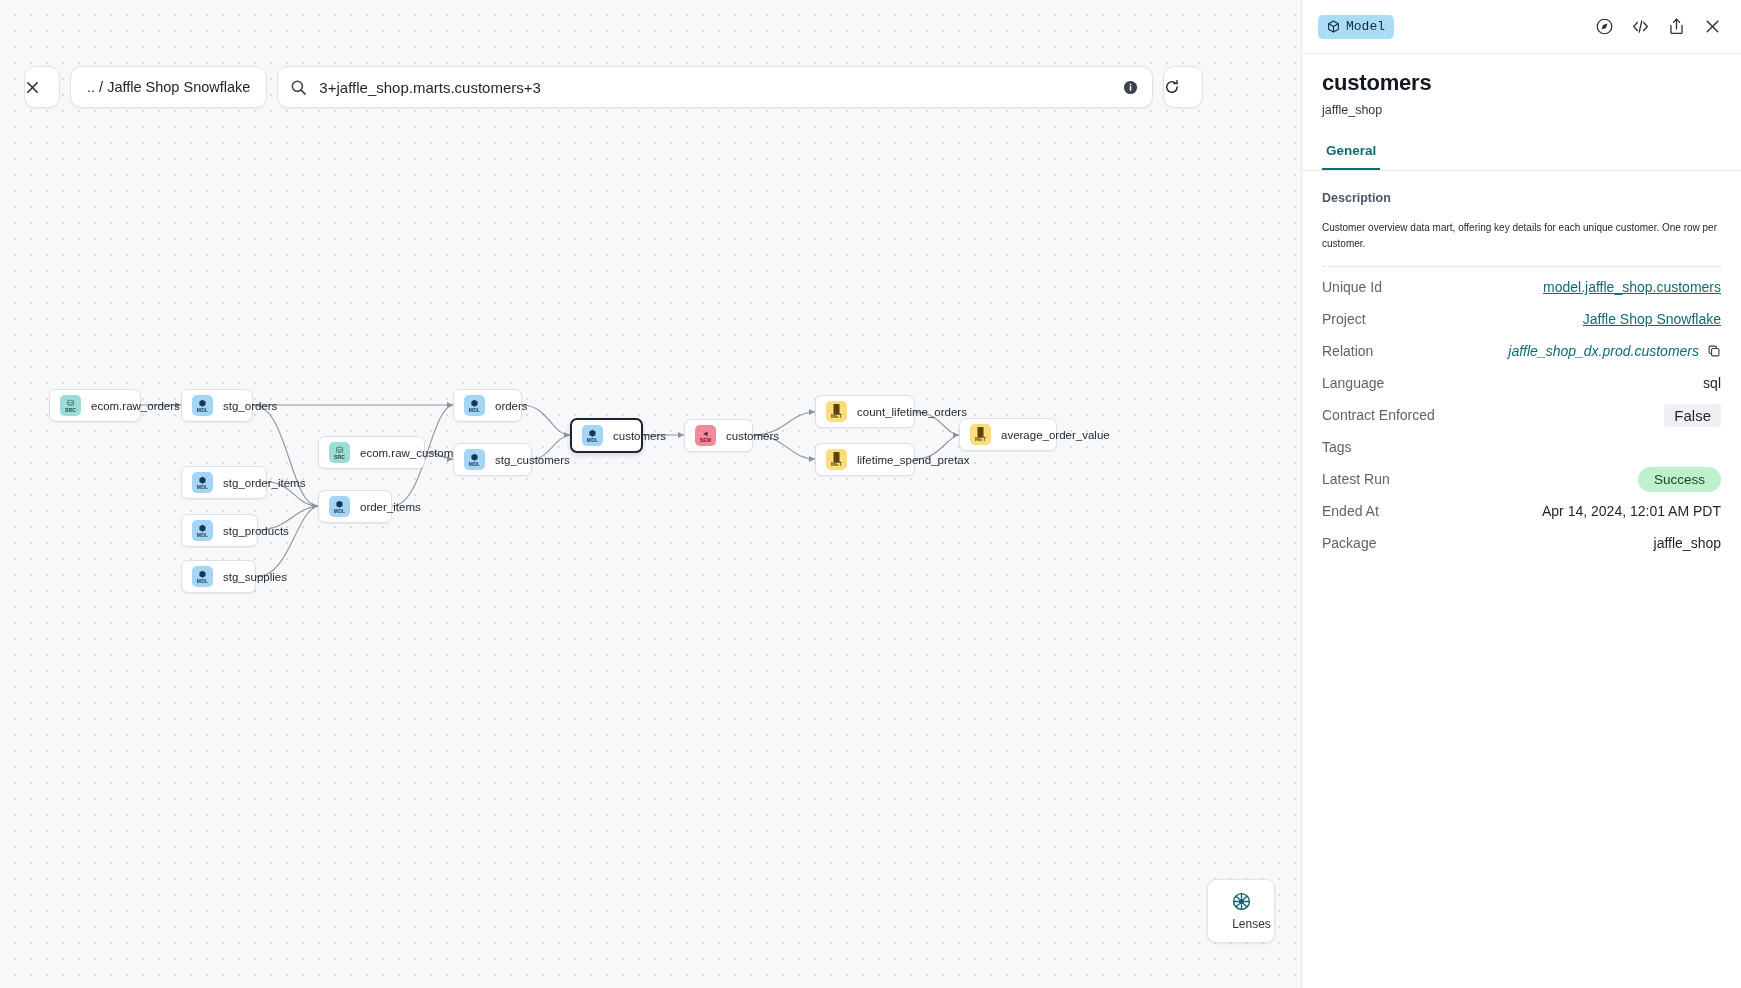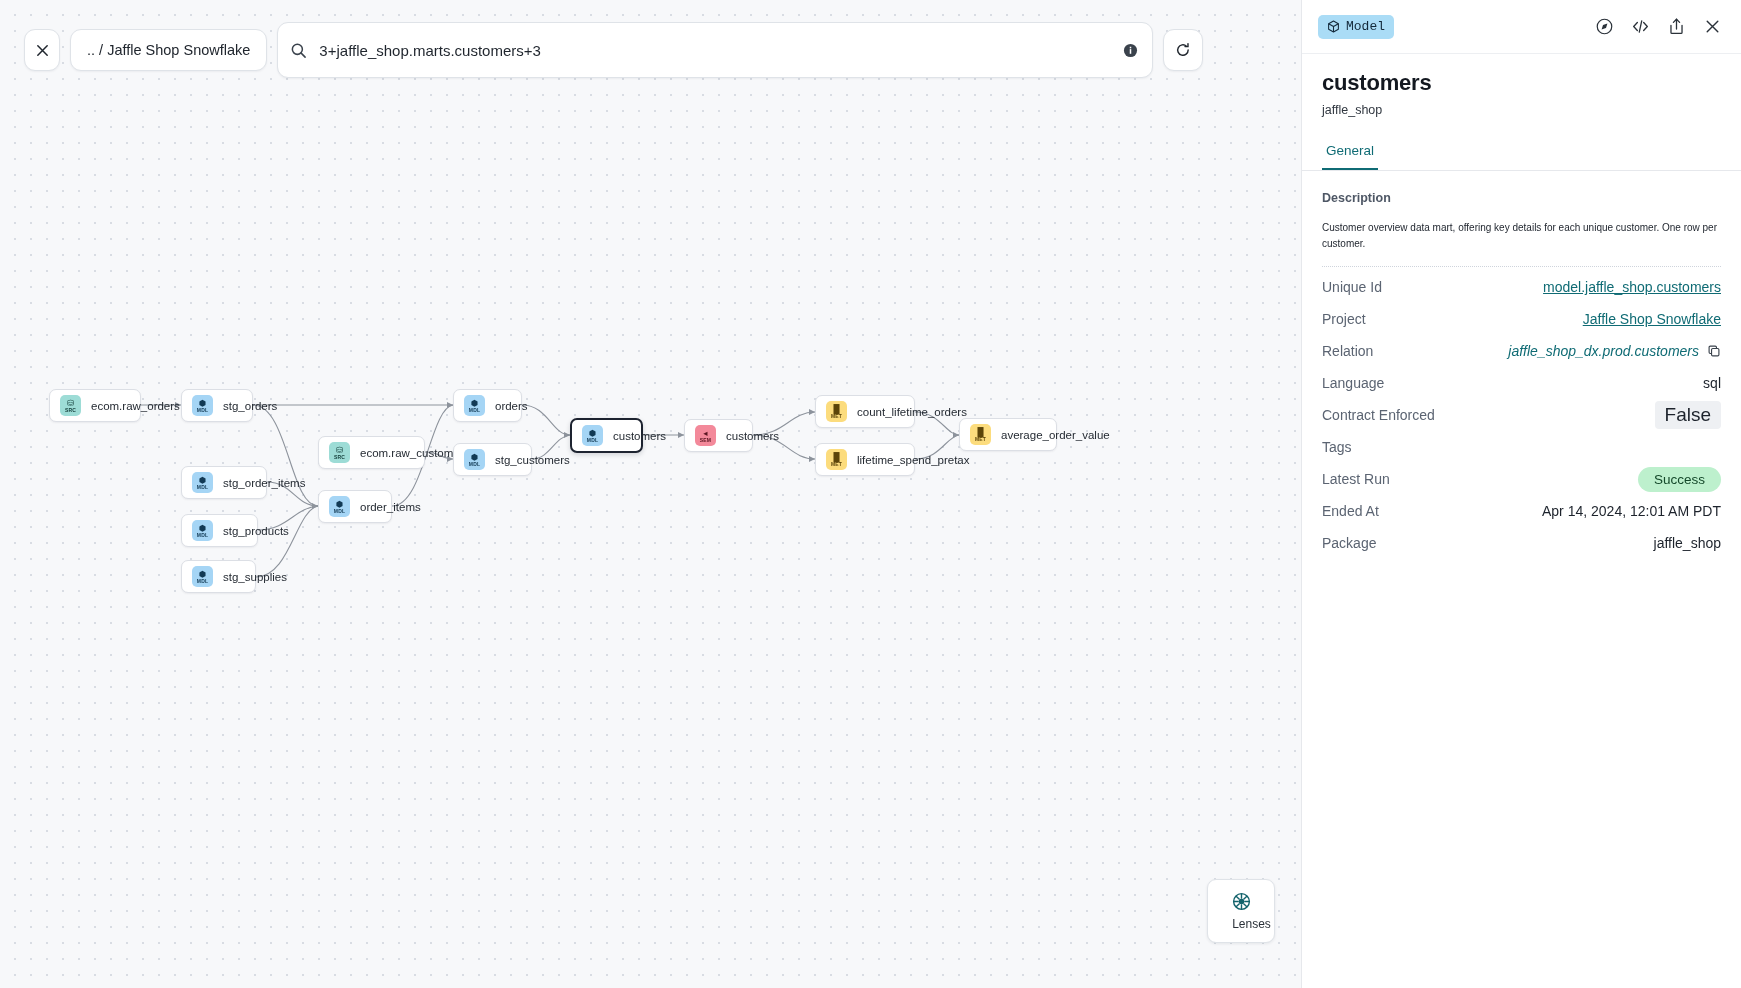--- a/index.html
+++ b/index.html
@@ -38,34 +38,35 @@
     gap: 10px;
     z-index: 30;
   }
   .tb-btn {
     height: 42px;
     background: #ffffff;
     border: 1px solid #dfe3e8;
     border-radius: 11px;
     display: flex;
     align-items: center;
-    justify-content: center;
+    justify-content: flex-start;
     box-shadow: 0 1px 2px rgba(16,24,40,.05);
     cursor: pointer;
+    margin-top: 44px;
   }
   .tb-close { width: 36px; }
   .tb-crumb {
     padding: 0 16px;
     font-size: 14.5px;
     color: #20262e;
     white-space: nowrap;
   }
   .tb-search {
     width: 876px;
-    height: 56px;
+    height: 42px;
     padding: 0 14px 0 12px;
     display: flex;
     align-items: center;
     gap: 12px;
   }
   .tb-search .q {
     font-size: 15px;
     color: #1f252d;
     flex: 1;
     white-space: nowrap;
@@ -176,21 +177,21 @@
 
   .tabs {
     margin-top: 26px;
     padding: 0 20px;
     border-bottom: 1px solid #e6e8ec;
     display: flex;
     gap: 18px;
   }
   .tab {
     font-size: 13.5px;
-    font-weight: 400;
+    font-weight: 700;
     color: #0f6b74;
     padding: 0 4px 10px 4px;
     border-bottom: 2.5px solid #0f6b74;
     cursor: pointer;
   }
 
   .panel-body { padding: 20px 20px 0 20px; overflow: hidden; }
   .sec-label { font-size: 12.5px; font-weight: 700; color: #4e5765; }
   .desc {
     margin-top: 15px;
@@ -208,21 +209,21 @@
     gap: 2px;
   }
   .kv .k { font-size: 14px; color: #5b6472; white-space: nowrap; }
   .kv .v { font-size: 14px; color: #1d232c; text-align: right; white-space: nowrap; display:flex; align-items:center; gap:8px;}
   .kv .v.link { color: #0f6b74; text-decoration: underline; cursor: pointer; }
   .kv .v.link-plain { color: #0f6b74; cursor: pointer; font-style: italic; }
   .pill-gray {
     background: #eef0f3;
     border-radius: 4px;
     padding: 3px 10px;
-    font-size: 19px;
+    font-size: 15px;
     color: #1d232c;
   }
   .pill-success {
     background: #bdf0cd;
     border-radius: 13px;
     padding: 5px 16px;
     font-size: 13.5px;
     color: #14482a;
   }
 </style>

